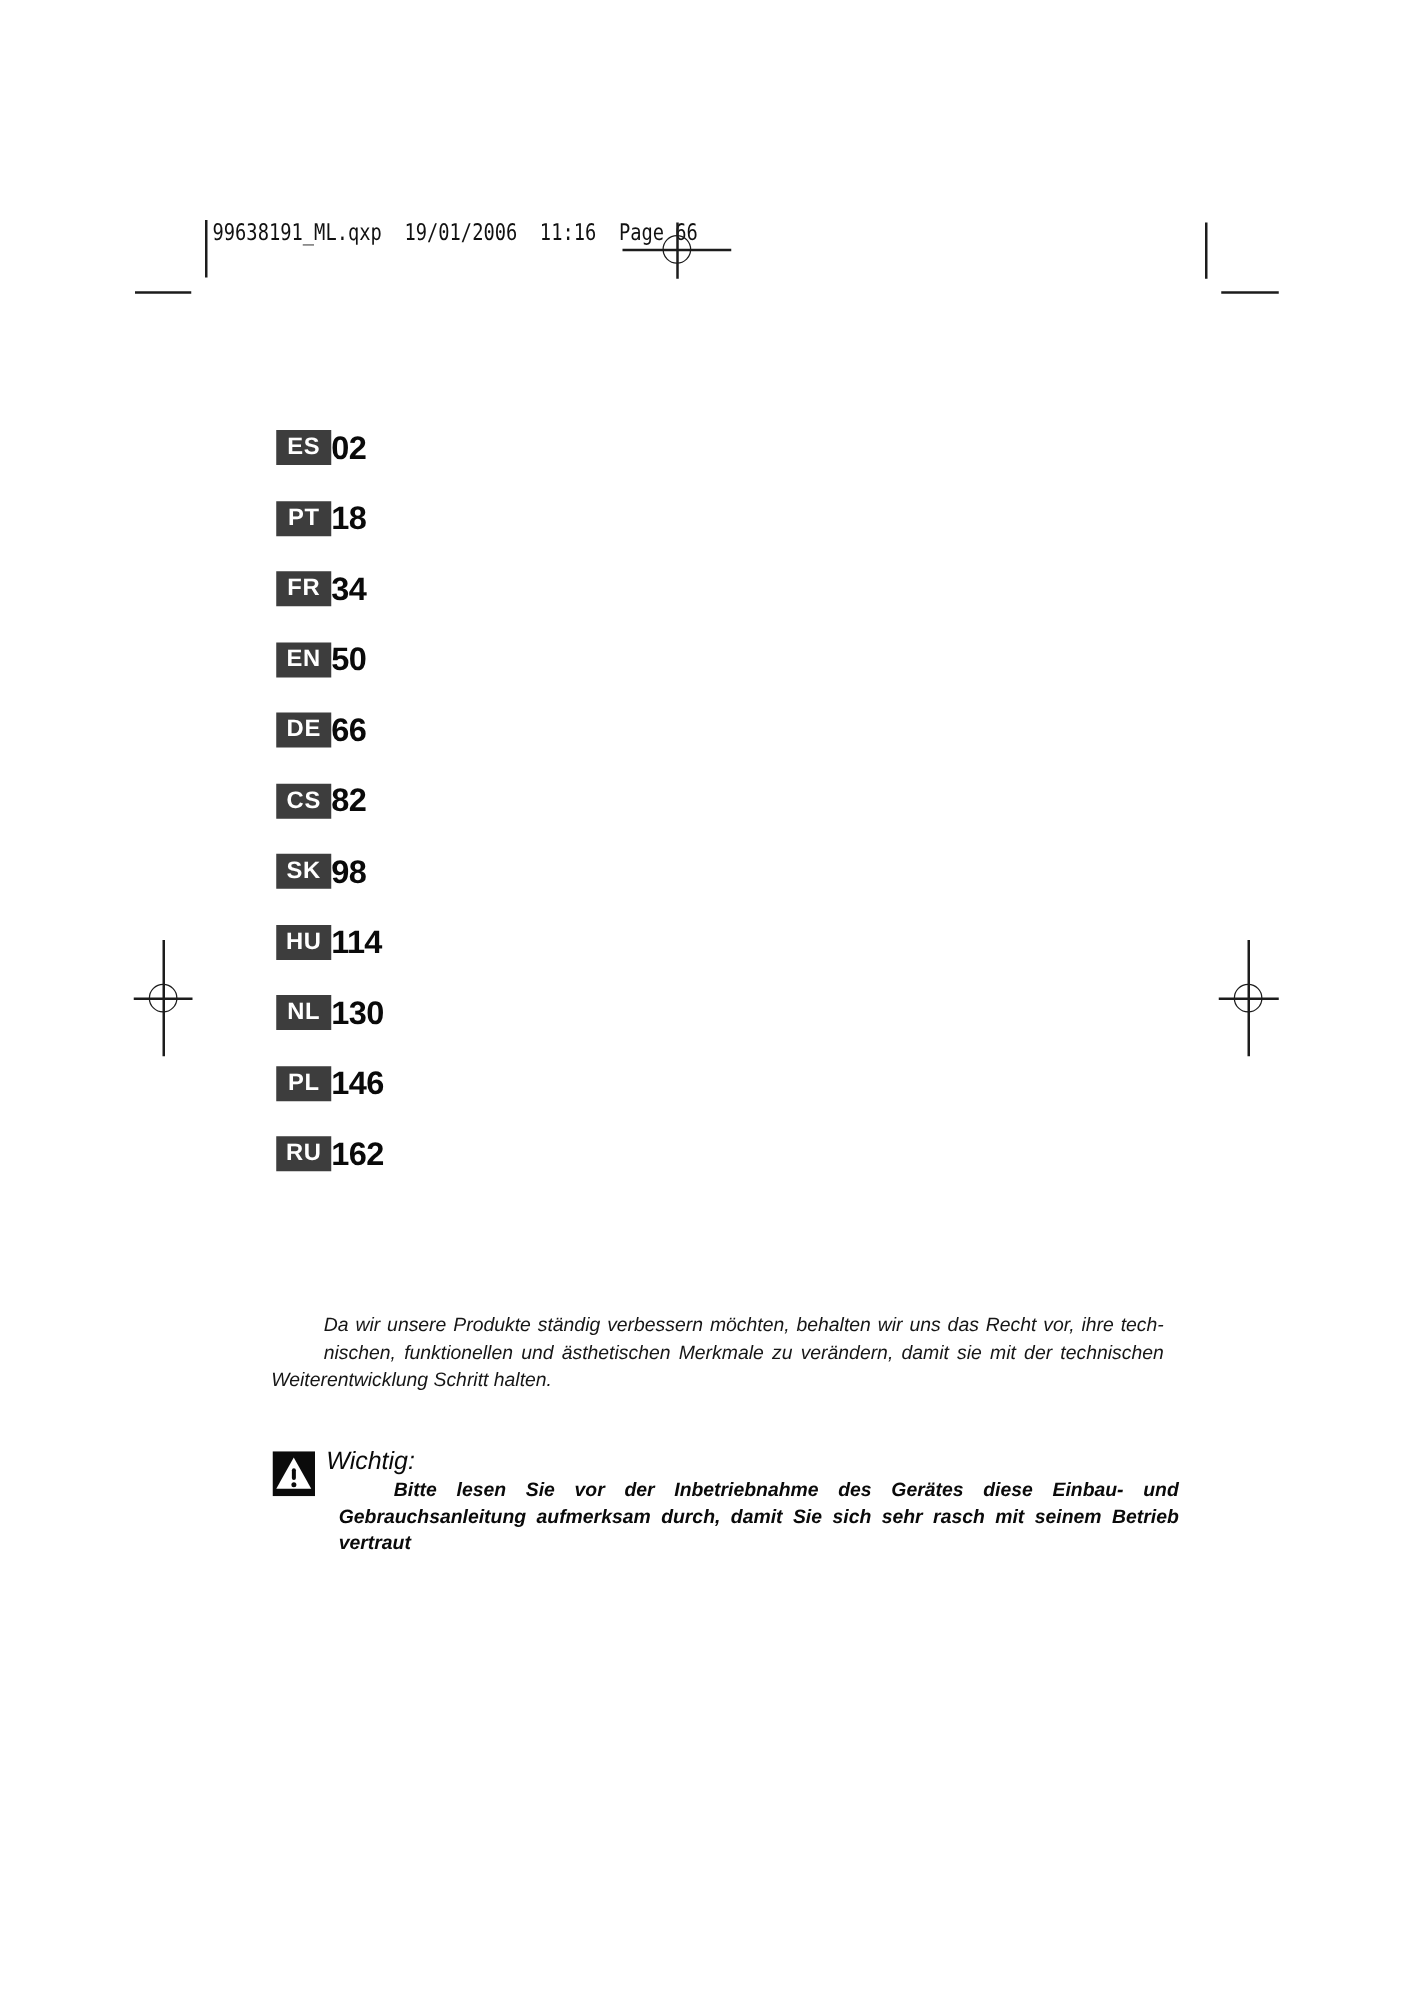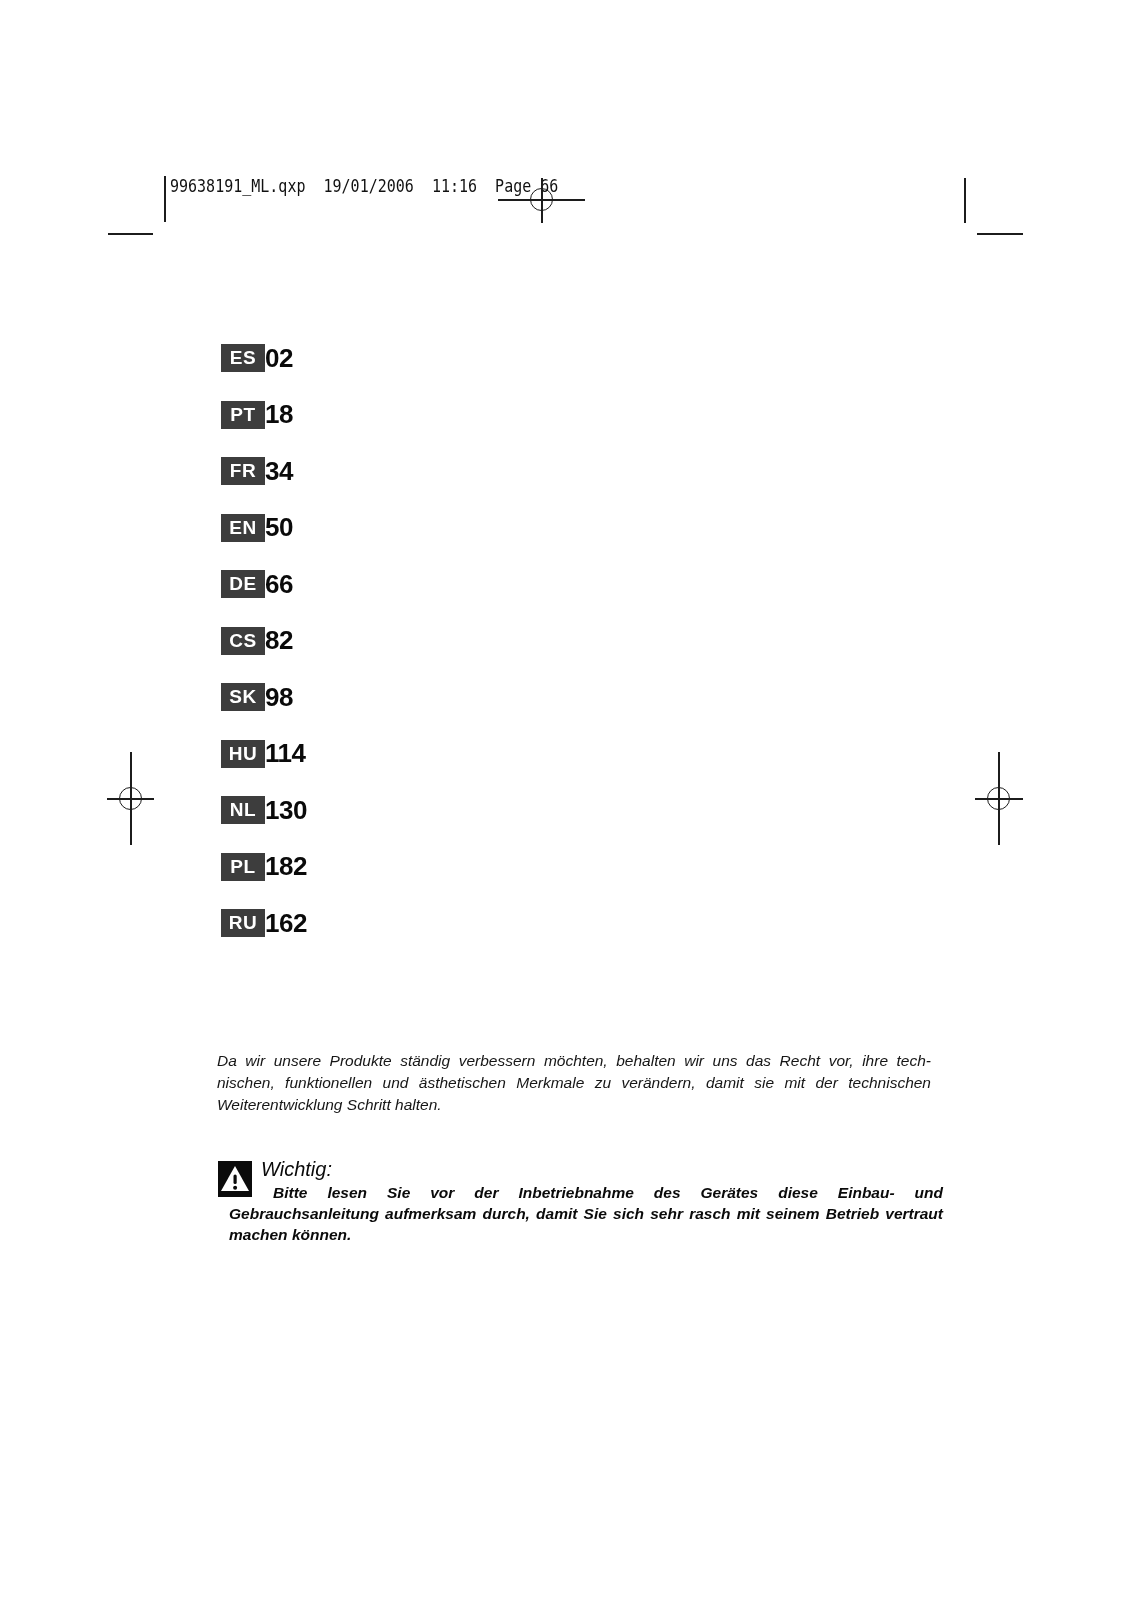--- a/index.html
+++ b/index.html
@@ -22,21 +22,21 @@
   .toc-row{display:flex;align-items:center;height:28px;}
   .lang-badge{display:flex;align-items:center;justify-content:center;
     width:44px;height:28px;background:var(--badge-bg,#3d3d3d);color:var(--badge-fg,#fff);
     font-weight:bold;font-size:19px;letter-spacing:.5px;}
   .page-num{font-weight:bold;font-size:26px;letter-spacing:-.5px;color:#0a0a0a;}
 
   
   .disclaimer{position:absolute;left:217px;top:1050px;width:714px;
     font-style:italic;font-size:15.5px;line-height:22px;color:#161616;}
   .tline{display:block;}
-  .tline.just{text-align:justify;text-align-last:justify;}
+  .tline.just{text-align:justify;text-align-last:justify;margin-left:42px;}
 
   
   .warning-box{position:absolute;left:218px;top:1161px;width:34px;height:36px;}
   .wichtig-title{position:absolute;left:261px;top:1158px;
     font-weight:normal;font-style:italic;font-size:20px;color:#0a0a0a;}
   .important-body{position:absolute;left:229px;top:1182px;width:714px;
     font-weight:bold;font-style:italic;font-size:15.5px;line-height:21px;color:#0a0a0a;}
   .important-body .tline:first-child{padding-left:44px;box-sizing:border-box;}
 
   
@@ -107,21 +107,21 @@
       <div class="toc-row">
         <span class="lang-badge">HU</span>
         <span class="page-num">114</span>
       </div>
       <div class="toc-row">
         <span class="lang-badge">NL</span>
         <span class="page-num">130</span>
       </div>
       <div class="toc-row">
         <span class="lang-badge">PL</span>
-        <span class="page-num">182</span>
+        <span class="page-num">146</span>
       </div>
       <div class="toc-row">
         <span class="lang-badge">RU</span>
         <span class="page-num">162</span>
       </div>
     </div>
 
   <div class="disclaimer">
       <div class="tline just">Da wir unsere Produkte ständig verbessern möchten, behalten wir uns das Recht vor, ihre tech-</div>
       <div class="tline just">nischen, funktionellen und ästhetischen Merkmale zu verändern, damit sie mit der technischen</div>

